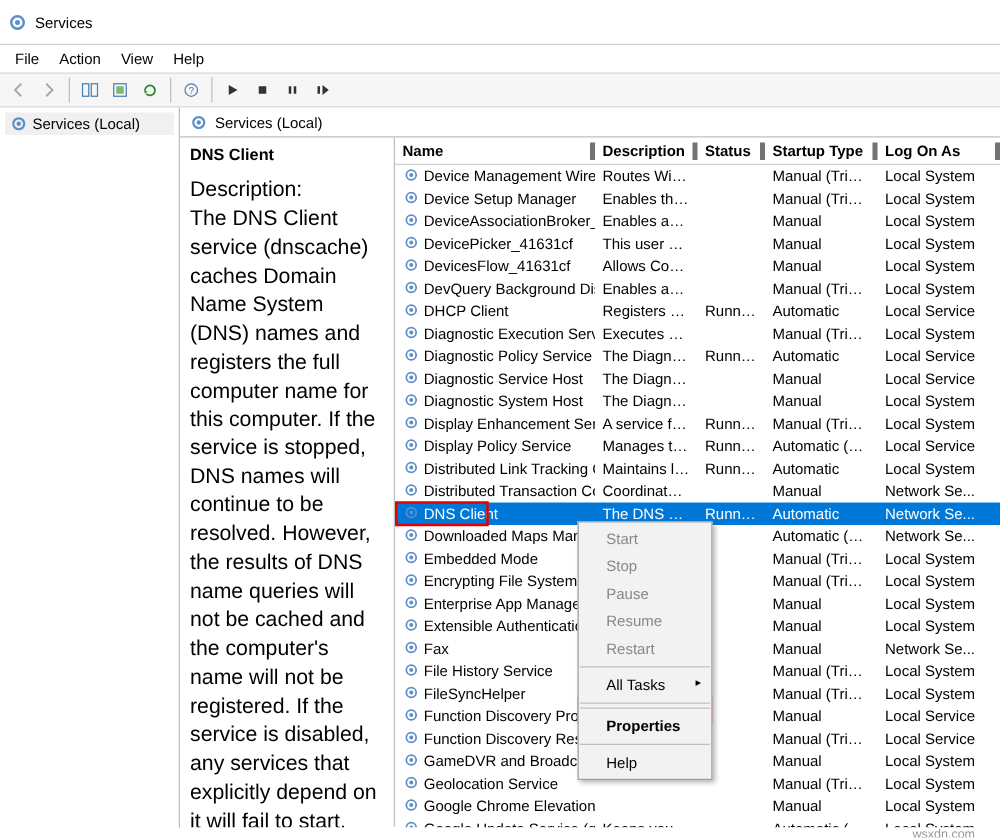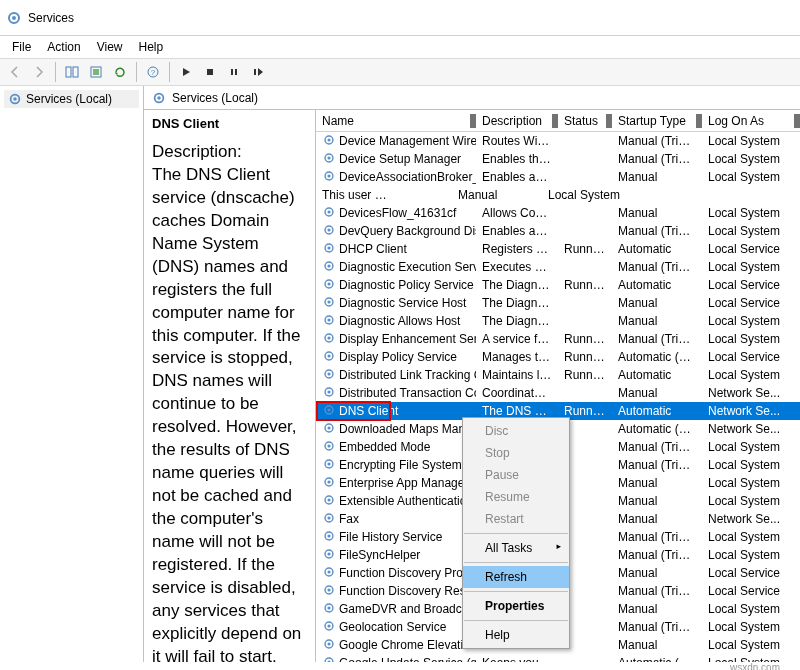--- a/index.html
+++ b/index.html
@@ -15,21 +15,21 @@
 .leftpane { width:144px; border-right:1px solid #c0c0c0; padding:4px;}
 .leftpane .node { display:flex; align-items:center; gap:4px; padding:2px 4px; background:#f0f0f0;}
 .rightpane { flex:1; display:flex; flex-direction:column; overflow:hidden;}
 .section-hdr { height:24px; border-bottom:1px solid #c0c0c0; display:flex; align-items:center; padding:0 8px; gap:6px; background:#fff;}
 .body-split { display:flex; flex:1; overflow:hidden;}
 .desc-pane { width:172px; border-right:1px solid #c0c0c0; padding:6px 8px;}
 .desc-pane h3 { margin:0 0 10px 0; font-size:13px; font-weight:bold;}
 .desc-pane .dl { font-size:17px; line-height:1.35;}
 .list-pane { flex:1; position:relative; overflow:hidden;}
 .cols { display:flex; border-bottom:1px solid #d0d0d0; height:22px; align-items:center; font-size:12px;}
-.cols > div { padding:0 6px; border-right:6px solid #737373; white-space:nowrap; overflow:hidden; text-overflow:ellipsis;}
+.cols > div { padding:0 6px; border-right:4px solid #737373; white-space:nowrap; overflow:hidden; text-overflow:ellipsis;font-weight:bold;}
 .c-name{width:160px;} .c-desc{width:82px;} .c-stat{width:54px;} .c-start{width:90px;} .c-log{flex:1;}
 .rows { }
 .row { display:flex; height:18px; align-items:center;}
 .row > div { padding:0 6px; white-space:nowrap; overflow:hidden; text-overflow:ellipsis; font-size:12px;}
 .row .c-name { display:flex; align-items:center; gap:3px;}
 .row.selected { background:#0078d7; color:#fff;}
 .gear { width:14px; height:14px; flex-shrink:0;}
 .ctx-menu { position:absolute; background:#f2f2f2; border:1px solid #a0a0a0; box-shadow:2px 2px 4px rgba(0,0,0,0.3); width:108px; font-size:12px; padding:2px 0; z-index:50;}
 .ctx-menu .mi { padding:4px 18px 4px 22px; position:relative;}
 .ctx-menu .mi.highlight { background:#90c8f6;}
@@ -190,20 +190,27 @@
                     <circle cx="8" cy="8" r="1.8" fill="#5a8fc7"></circle>
                   </svg></span>
                 <span>DeviceAssociationBroker_41...</span>
               </div>
               <div class="c-desc">Enables app...</div>
               <div class="c-stat"></div>
               <div class="c-start">Manual</div>
               <div class="c-log">Local System</div>
             </div>
             <div class="row">
+              <div class="c-name">
+                <span><svg class="gear" viewBox="0 0 16 16">
+                    <circle cx="8" cy="8" r="4.5" fill="none" stroke="#5a8fc7" stroke-width="1.6"></circle>
+                    <circle cx="8" cy="8" r="1.8" fill="#5a8fc7"></circle>
+                  </svg></span>
+                <span>DevicePicker_41631cf</span>
+              </div>
               <div class="c-desc">This user ser...</div>
               <div class="c-stat"></div>
               <div class="c-start">Manual</div>
               <div class="c-log">Local System</div>
             </div>
             <div class="row">
               <div class="c-name">
                 <span><svg class="gear" viewBox="0 0 16 16">
                     <circle cx="8" cy="8" r="4.5" fill="none" stroke="#5a8fc7" stroke-width="1.6"></circle>
                     <circle cx="8" cy="8" r="1.8" fill="#5a8fc7"></circle>
@@ -279,21 +286,21 @@
               <div class="c-stat"></div>
               <div class="c-start">Manual</div>
               <div class="c-log">Local Service</div>
             </div>
             <div class="row">
               <div class="c-name">
                 <span><svg class="gear" viewBox="0 0 16 16">
                     <circle cx="8" cy="8" r="4.5" fill="none" stroke="#5a8fc7" stroke-width="1.6"></circle>
                     <circle cx="8" cy="8" r="1.8" fill="#5a8fc7"></circle>
                   </svg></span>
-                <span>Diagnostic Allows Host</span>
+                <span>Diagnostic System Host</span>
               </div>
               <div class="c-desc">The Diagnos...</div>
               <div class="c-stat"></div>
               <div class="c-start">Manual</div>
               <div class="c-log">Local System</div>
             </div>
             <div class="row">
               <div class="c-name">
                 <span><svg class="gear" viewBox="0 0 16 16">
                     <circle cx="8" cy="8" r="4.5" fill="none" stroke="#5a8fc7" stroke-width="1.6"></circle>
@@ -539,29 +546,28 @@
               <div class="c-stat"></div>
               <div class="c-start">Automatic (De...</div>
               <div class="c-log">Local System</div>
             </div>
           </div>
 
         <div class="red-box" style="top:291px;left:0;width:75px;height:20px;"></div>
         <div class="red-box" style="top:447px;left:146px;width:108px;height:22px;"></div>
 
         <div class="ctx-menu" style="top:307px;left:146px;">
-          <div class="mi disabled">Disc</div>
+          <div class="mi disabled">Start</div>
           <div class="mi disabled">Stop</div>
           <div class="mi disabled">Pause</div>
           <div class="mi disabled">Resume</div>
           <div class="mi disabled">Restart</div>
           <div class="msep"></div>
           <div class="mi sub">All Tasks</div>
           <div class="msep"></div>
-          <div class="mi highlight">Refresh</div>
           <div class="msep"></div>
           <div class="mi" style="font-weight:bold;">Properties</div>
           <div class="msep"></div>
           <div class="mi">Help</div>
         </div>
       </div>
     </div>
   </div>
 </div>
 <div class="footer">wsxdn.com</div>

